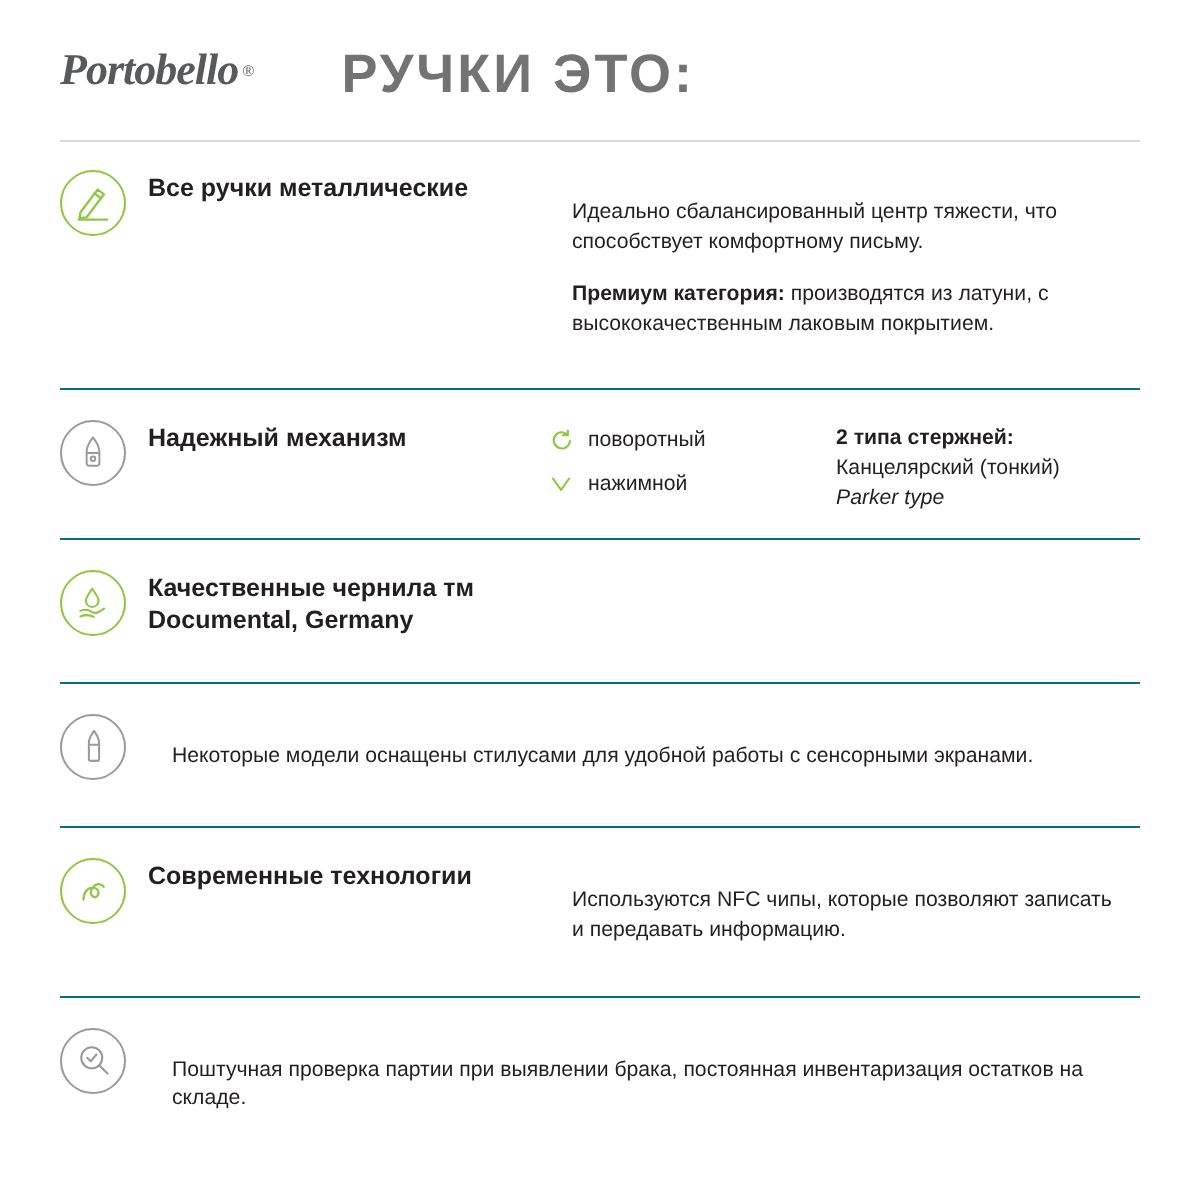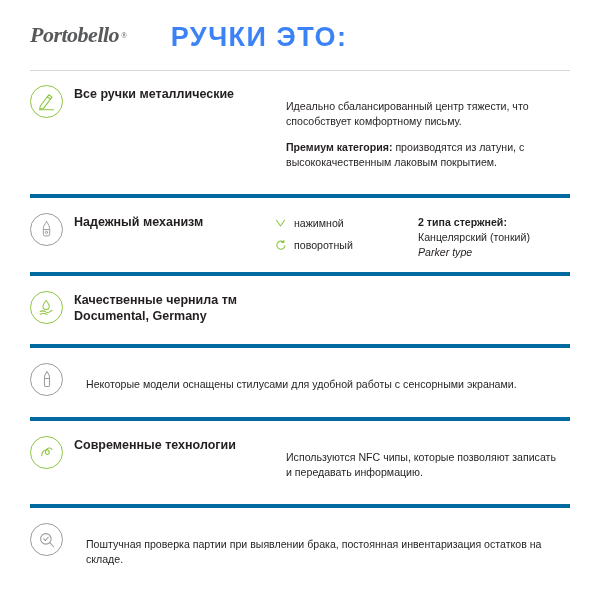--- a/index.html
+++ b/index.html
@@ -43,42 +43,42 @@
     margin-left: 2px;
     color: #58595b;
     position: relative;
     top: -8px;
   }
   .title {
     margin-left: 44px;
     font-size: 27px;
     font-weight: bold;
     letter-spacing: 1.5px;
-    color: #3b82f6;
+    color: #737373;
     line-height: 28px;
     padding-top: 1px;
   }
 
   .header-rule {
     position: absolute;
     left: 30px; right: 30px;
     top: 70px;
     height: 1px;
     background: #d8d8d8;
   }
 
   
   .rows {
     position: relative;
     padding: 0 30px;
   }
   .row {
     display: flex;
     align-items: flex-start;
-    border-bottom: 4px solid #0369a1;
+    border-bottom: 1px solid #0369a1;
     padding: 13px 0 13px 0;
     min-height: 72px;
   }
   .row:last-child { border-bottom: none; }
 
   .icon-cell {
     width: 44px;
     flex: 0 0 44px;
     display: flex;
     align-items: flex-start;
@@ -184,33 +184,33 @@
           </svg>
         </div>
       </div>
       <div class="head-cell">Надежный механизм</div>
       <div class="body-cell">
         <div class="mech">
           <div class="mech-left">
             <div class="mech-item">
               <span class="mech-glyph">
                 <svg width="13" height="13" viewBox="0 0 16 16" fill="none" stroke="#8dc63f" stroke-width="1.3" stroke-linecap="round" stroke-linejoin="round">
-                  <path d="M3 4 L8 11 L13 4"></path>
-                </svg>
-              </span>
-              <span>нажимной</span>
-            </div>
-            <div class="mech-item">
-              <span class="mech-glyph">
-                <svg width="13" height="13" viewBox="0 0 16 16" fill="none" stroke="#8dc63f" stroke-width="1.3" stroke-linecap="round" stroke-linejoin="round">
                   <path d="M12 4 a5 5 0 1 0 1.5 4"></path>
                   <path d="M12.2 1.5 V4.4 H9.3"></path>
                 </svg>
               </span>
               <span>поворотный</span>
+            </div>
+            <div class="mech-item">
+              <span class="mech-glyph">
+                <svg width="13" height="13" viewBox="0 0 16 16" fill="none" stroke="#8dc63f" stroke-width="1.3" stroke-linecap="round" stroke-linejoin="round">
+                  <path d="M3 4 L8 11 L13 4"></path>
+                </svg>
+              </span>
+              <span>нажимной</span>
             </div>
           </div>
           <div class="mech-right">
             <div class="t">2 типа стержней:</div>
             <div>Канцелярский (тонкий)</div>
             <div class="it">Parker type</div>
           </div>
         </div>
       </div>
     </div>

